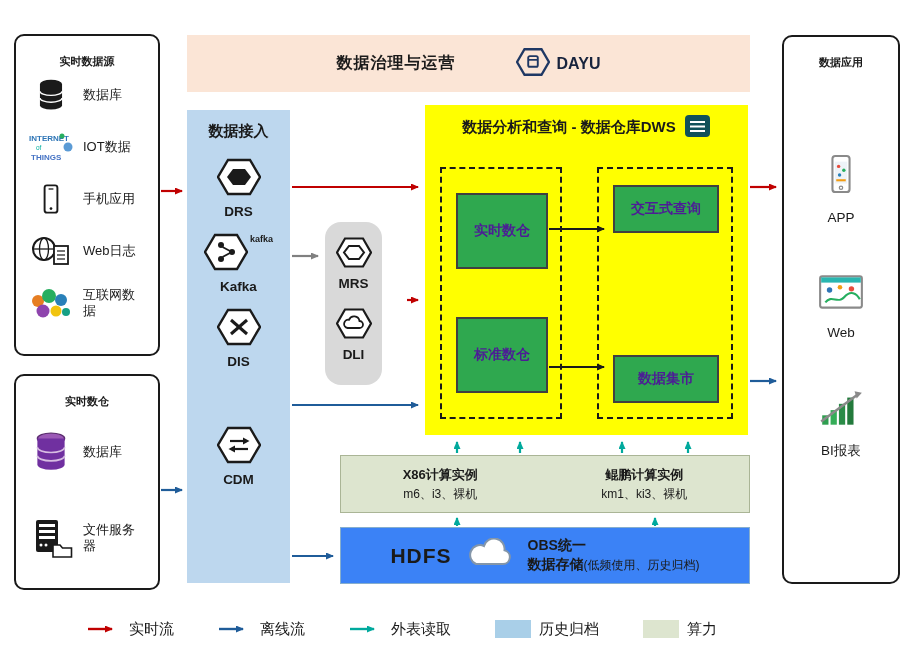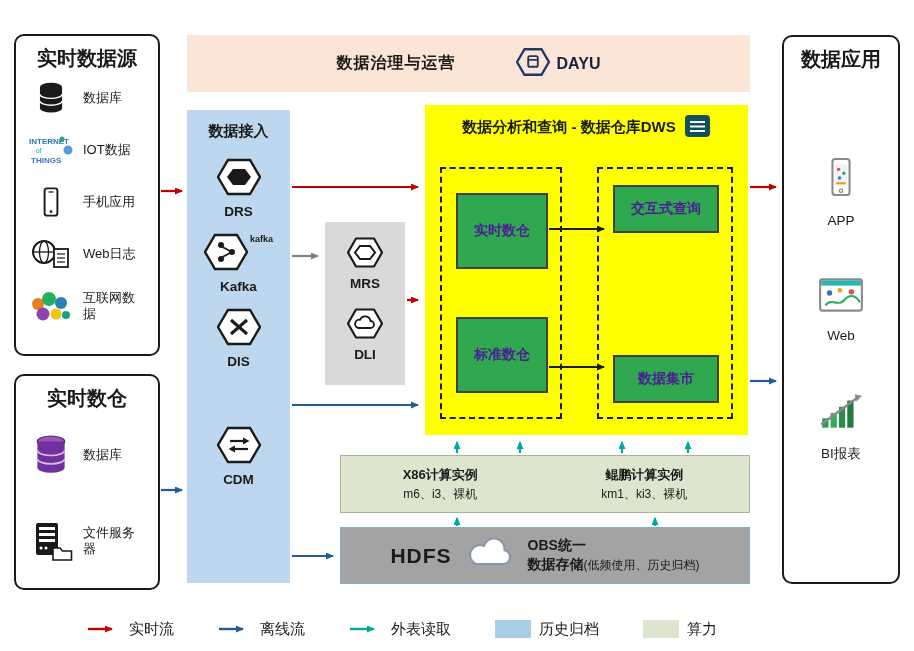--- a/index.html
+++ b/index.html
@@ -3,21 +3,21 @@
 <meta charset="utf-8">
 <style>
   html,body{margin:0;padding:0;background:#fff;}
   .canvas{
     position:relative;width:914px;height:651px;background:#fff;overflow:hidden;
     font-family:"Liberation Sans","DejaVu Sans",sans-serif;color:#1a1a1a;
   }
   .abs{position:absolute;}
   
   .outline-box{border:2px solid #1a1a1a;border-radius:10px;background:#fff;box-sizing:border-box;}
-  .box-title{font-weight:bold;font-size:20px;text-align:center;padding-top:9px;}
+  .box-title{font-weight:bold;font-size:11px;text-align:center;padding-top:18px;}
   .src-item{display:flex;align-items:center;gap:9px;padding-left:12px;height:52px;}
   .src-item .ic{width:46px;flex:0 0 46px;display:flex;justify-content:center;align-items:center;}
   .src-label{font-size:13px;line-height:1.25;max-width:62px;}
   .batch-item{height:86px;}
   
   .banner{background:#fbe5d6;display:flex;align-items:center;justify-content:center;gap:60px;box-sizing:border-box;}
   .banner-title{font-weight:bold;font-size:16px;letter-spacing:1px;}
   .logo-group{display:flex;align-items:center;gap:7px;}
   .logo-text{font-weight:bold;font-size:16px;color:#17233d;}
   
@@ -34,21 +34,21 @@
   .dws{background:#ffff00;box-sizing:border-box;}
   .dws-title{display:flex;justify-content:center;align-items:center;gap:8px;padding-top:9px;font-weight:bold;font-size:15px;}
   .dash-group{position:absolute;border:2px dashed #1a1a1a;box-sizing:border-box;}
   .green-box{position:absolute;background:#2fa84f;border:2px solid #404040;box-sizing:border-box;
     display:flex;align-items:center;justify-content:center;color:#4c1d95;font-weight:bold;font-size:14px;font-family:Liberation Serif, serif;}
   
   .compute{background:#dde5cf;border:1px solid #aab596;display:flex;align-items:center;justify-content:space-around;box-sizing:border-box;}
   .comp-group{text-align:center;}
   .comp-title{font-weight:bold;font-size:13px;}
   .comp-spec{font-size:12px;margin-top:2px;}
-  .hdfs{background:#a3a3a3;border:1px solid #86aecd;display:flex;align-items:center;justify-content:center;gap:13px;box-sizing:border-box;}
+  .hdfs{background:#3b82f6;border:1px solid #86aecd;display:flex;align-items:center;justify-content:center;gap:13px;box-sizing:border-box;}
   .hdfs-label{font-weight:bold;font-size:21px;letter-spacing:1px;}
   .obs-text{line-height:1.25;}
   .obs-bold{font-weight:bold;font-size:14px;}
   .obs-note{font-size:12px;font-weight:normal;}
   
   .apps-items{display:flex;flex-direction:column;align-items:center;margin-top:82px;gap:48px;}
   .app-item{display:flex;flex-direction:column;align-items:center;gap:10px;}
   .app-label{font-size:13.5px;}
   
   .legend{display:flex;justify-content:center;align-items:center;gap:44px;}
@@ -215,21 +215,21 @@
             <line x1="13" y1="16" x2="26" y2="16" stroke="#1a1a1a" stroke-width="2.2"></line>
             <polygon points="26,12.5 32.5,16 26,19.5" fill="#1a1a1a"></polygon>
             <line x1="31" y1="24" x2="18" y2="24" stroke="#1a1a1a" stroke-width="2.2"></line>
             <polygon points="18,20.5 11.5,24 18,27.5" fill="#1a1a1a"></polygon>
           </svg>
       </span>
       <span class="svc-label">CDM</span>
     </div>
   </div>
 
-  <div class="abs proc" style="left:325px;top:222px;width:80px;height:163px;">
+  <div class="abs proc" style="left:325px;top:222px;width:57px;height:163px;border-radius:16px;">
     <div class="svc">
       <span>
         <svg width="36" height="33" viewBox="0 0 36 33">
             <polygon points="9,2.5 27,2.5 35,16.5 27,30.5 9,30.5 1,16.5" fill="#fff" stroke="#1a1a1a" stroke-width="2.2"></polygon>
             <polygon points="13,10 23,10 28,16.5 23,23 13,23 8,16.5" fill="none" stroke="#1a1a1a" stroke-width="2"></polygon>
           </svg>
       </span>
       <span class="svc-label">MRS</span>
     </div>
     <div class="svc">

